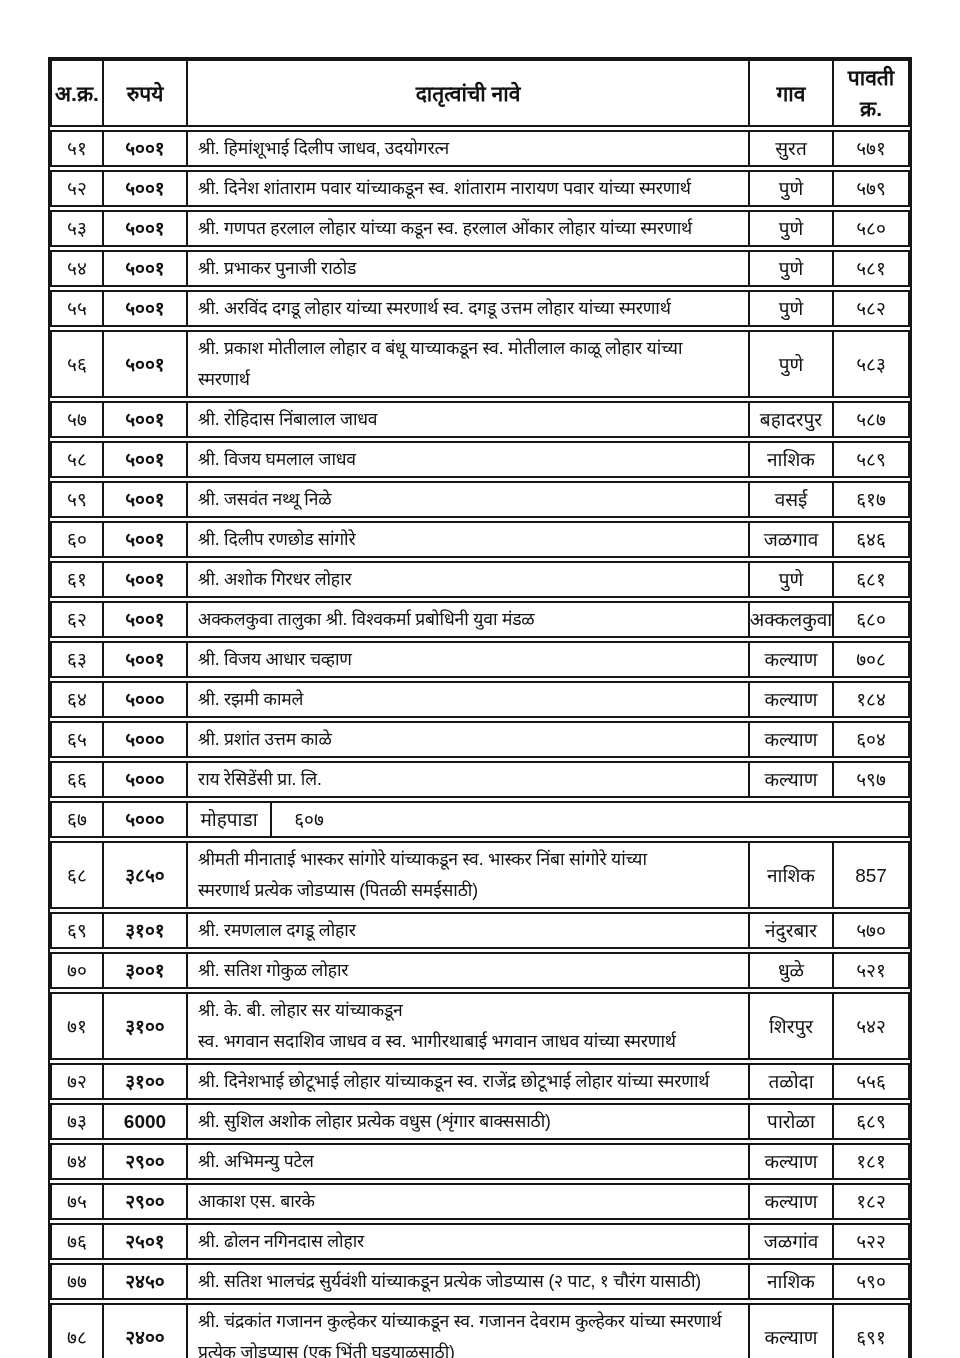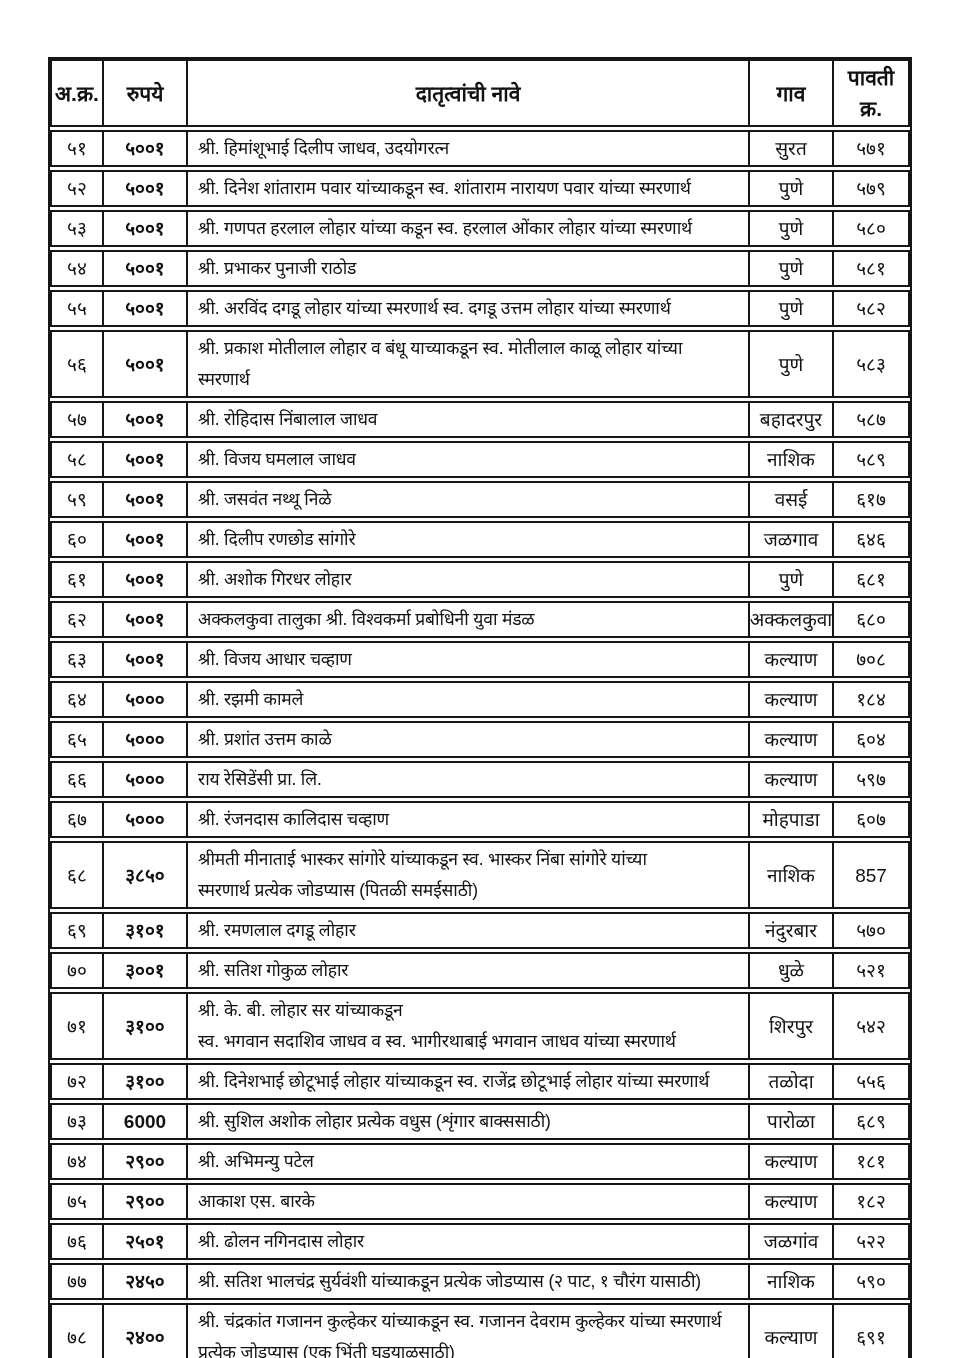--- a/index.html
+++ b/index.html
@@ -190,21 +190,20 @@
     <div class="cell c-sr">६६</div>
     <div class="cell c-amt">५०००</div>
     <div class="cell c-name">राय रेसिडेंसी प्रा. लि.</div>
     <div class="cell c-vil">कल्याण</div>
     <div class="cell c-rec">५९७</div>
   </div>
 
   <div class="row">
     <div class="cell c-sr">६७</div>
     <div class="cell c-amt">५०००</div>
-    <div class="cell c-name">श्री. रंजनदास कालिदास चव्हाण</div>
     <div class="cell c-vil">मोहपाडा</div>
     <div class="cell c-rec">६०७</div>
   </div>
 
   <div class="row">
     <div class="cell c-sr">६८</div>
     <div class="cell c-amt">३८५०</div>
     <div class="cell c-name">श्रीमती मीनाताई भास्कर सांगोरे यांच्याकडून स्व. भास्कर निंबा सांगोरे यांच्या
 स्मरणार्थ प्रत्येक जोडप्यास (पितळी समईसाठी)</div>
     <div class="cell c-vil">नाशिक</div>

